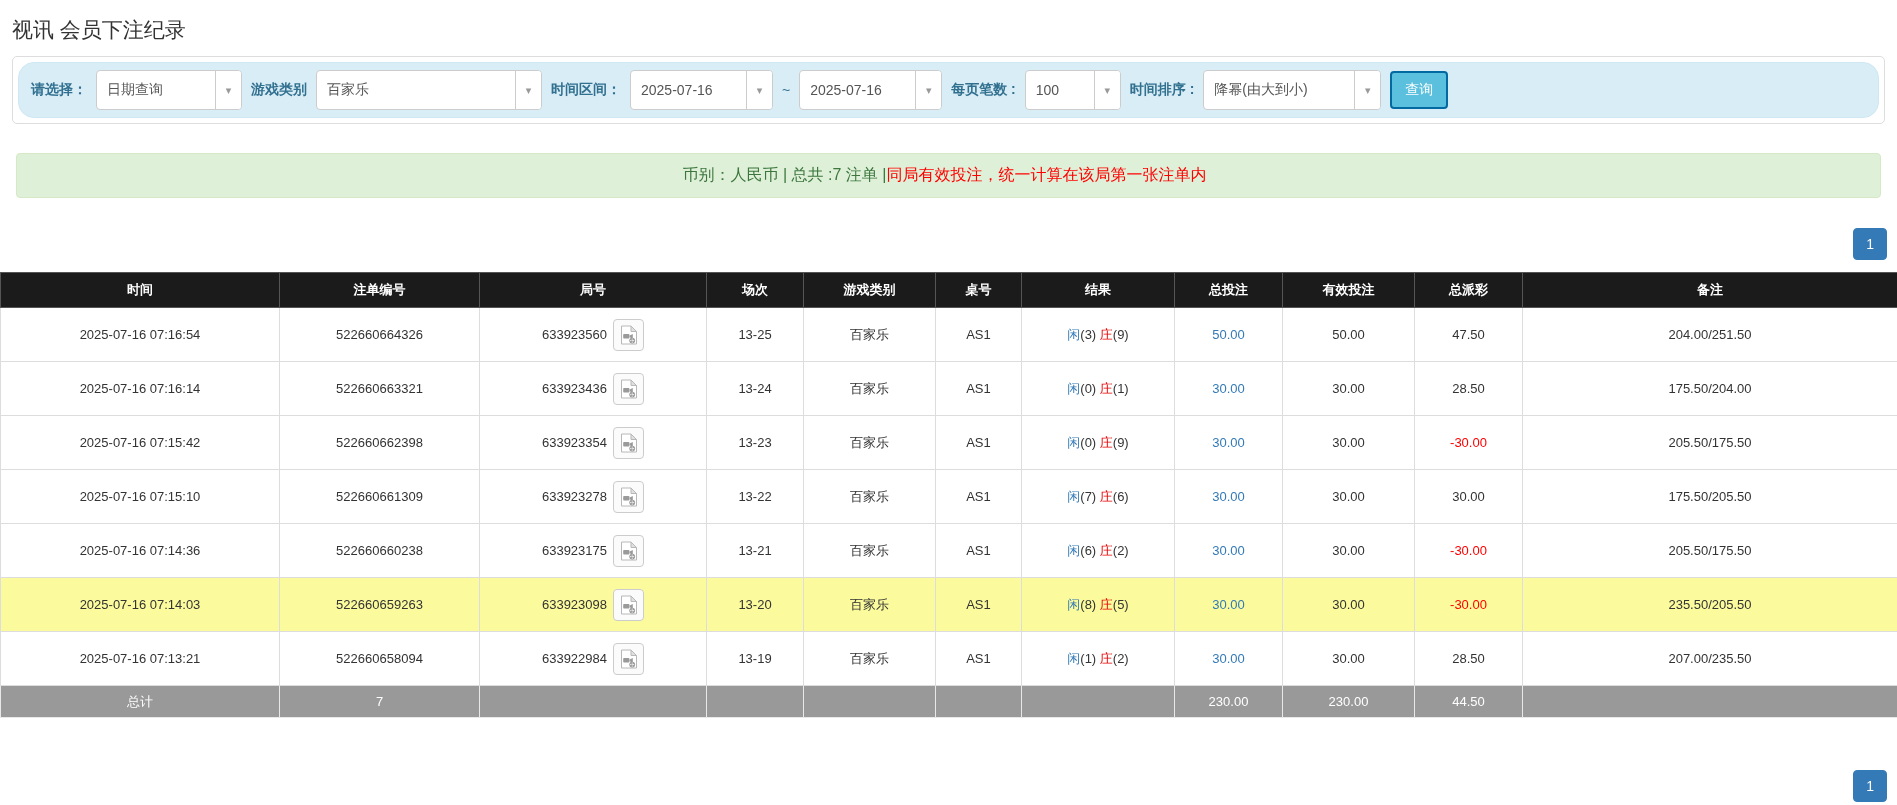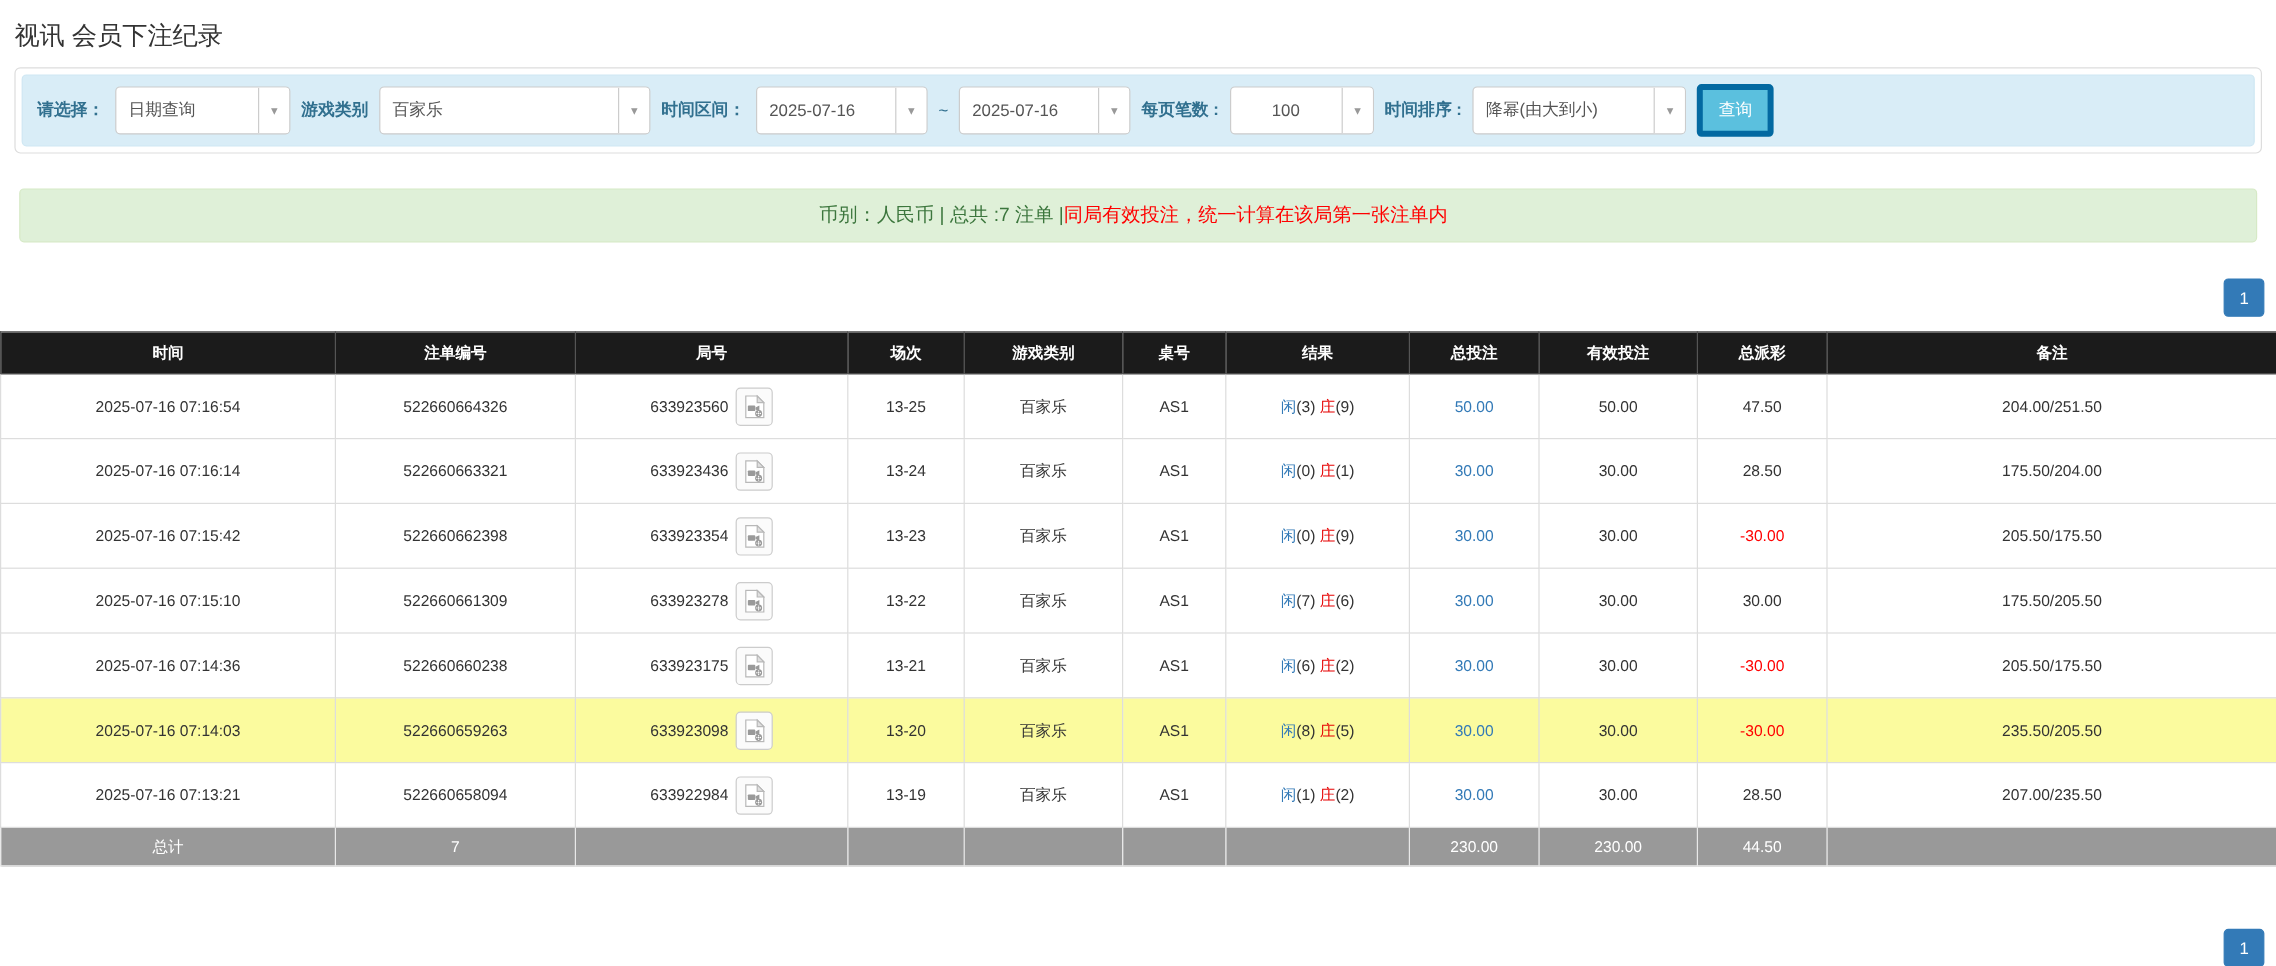--- a/index.html
+++ b/index.html
@@ -7,44 +7,44 @@
   body {
     width:1897px; height:805px; overflow:hidden;
     background:#fff; color:#333;
     font-family:"Liberation Sans", sans-serif;
   }
 
   .page-title { margin:16px 0 12px 12px; font-size:21px; font-weight:400; color:#333; }
 
   .filter-panel { margin:0 12px; border:1px solid #ddd; border-radius:5px; padding:5px; background:#fff; }
   .filter-bar {
-    background:#d9edf7; border:1px solid #cfe7f3; border-radius:4px;
+    background:#d9edf7; border:1px solid #cfe7f3; border-radius:16px;
     padding:7px 12px; display:flex; align-items:center; gap:9px;
     font-size:14px;
   }
   .f-label { color:#31708f; font-weight:bold; white-space:nowrap; }
   .combo {
     display:inline-flex; align-items:center; height:40px;
     background:#fff; border:1px solid #ccc; border-radius:4px; overflow:hidden;
     cursor:pointer;
   }
   .combo .val { padding:0 10px; font-size:14px; color:#555; white-space:nowrap; }
   .combo .arrow-box {
     width:26px; align-self:stretch; border-left:1px solid #ccc;
     display:flex; align-items:center; justify-content:center;
     color:#999; font-size:11px; background:#fff;
   }
   .w-select  .val { width:118px; }
   .w-game    .val { width:198px; }
   .w-date    .val { width:115px; }
-  .w-size    .val { width:68px;margin-left:24px;  }
+  .w-size    .val { width:68px;  }
   .w-sort    .val { width:150px; }
   .tilde { color:#31708f; }
   .search-btn {
-    background:#5bc0de; border:5px solid #0369a1; color:#fff;
+    background:#5bc0de; border:2px solid #0369a1; color:#fff;
     font-size:14px; padding:8px 13px; border-radius:4px; cursor:pointer;
     font-family:"Liberation Sans", sans-serif;
   }
 
   .summary-bar {
     margin:29px 16px 0; background:#dff0d8; border:1px solid #d6e9c6; border-radius:4px;
     padding:11px 14px; display:flex; justify-content:center; align-items:center;
     font-size:16px;
   }
   .summary-left { color:#3c763d; }

